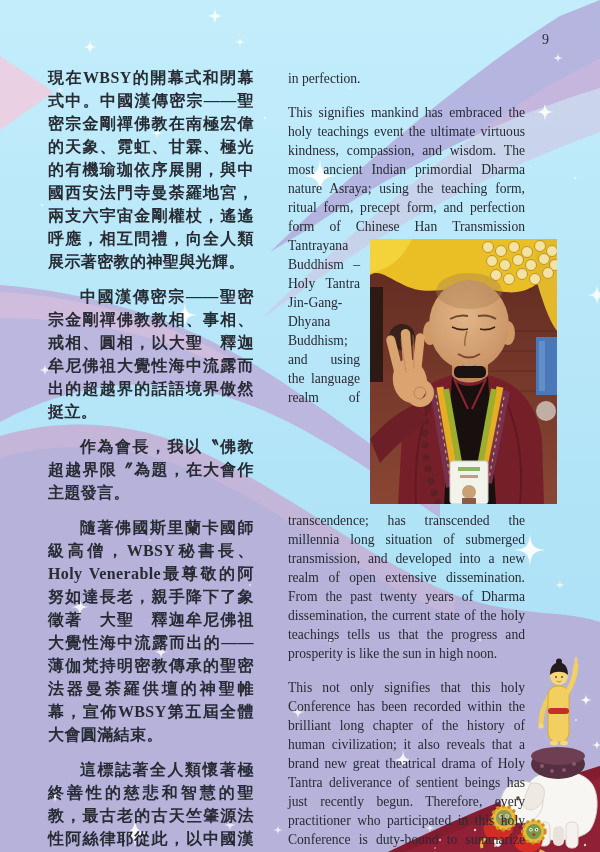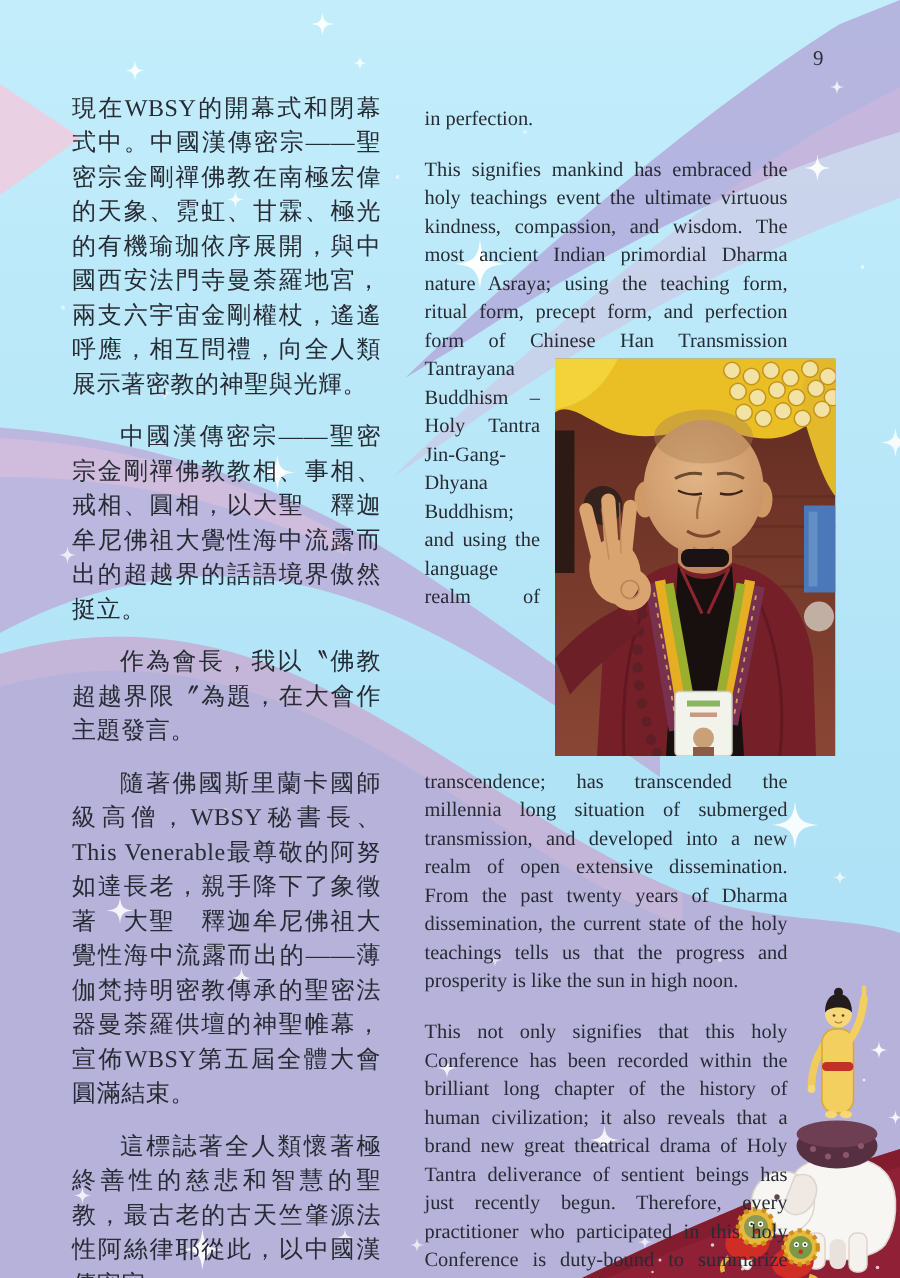--- a/index.html
+++ b/index.html
@@ -4,25 +4,25 @@
 <style>
   html,body{margin:0;padding:0;background:#888;}
   .page{position:relative;width:600px;height:852px;overflow:hidden;
         font-family:"Liberation Serif","DejaVu Serif",serif;color:#272b34;
         background:#b7e7f8;}
   .bg{position:absolute;inset:0;z-index:0;}
   .illus{position:absolute;left:380px;top:650px;width:220px;height:202px;z-index:1;}
   .pagenum{position:absolute;left:542px;top:32px;z-index:3;font-size:14px;color:#2c3038;}
   .col-zh{position:absolute;left:48px;top:61px;width:206px;z-index:2;
           font-size:16px;line-height:23px;text-align:justify;letter-spacing:.4px;}
-  .col-zh p{margin:0 0 12px 0;}
+  .col-zh p{margin:5px 0 12px 0;font-weight:bold;}
   .col-zh p.indent{text-indent:2em;}
   .col-en{position:absolute;left:276px;top:69px;width:249px;z-index:2;
           font-size:13.6px;line-height:19px;text-align:justify;hyphens:auto;}
-  .col-en p{margin:0 0 15px 7px;}
+  .col-en p{margin:0 0 15px 12px;}
   .photo-wrap{float:right;width:187px;height:265px;margin:3px -32px 7px 10px;}
   .photo-wrap svg{display:block;}
 </style>
 </head>
 <body>
 
 <div class="page">
 
   <svg class="bg" width="600" height="852" viewBox="0 0 600 852" aria-hidden="true">
     <defs>
@@ -172,21 +172,21 @@
       <circle cx="196" cy="70" r="1" opacity="0.7"></circle>
     </g>
   </svg>
 
   <div class="pagenum">9</div>
 
   <div class="col-zh" lang="zh-Hant">
     <p>現在WBSY的開幕式和閉幕式中。中國漢傳密宗——聖密宗金剛禪佛教在南極宏偉的天象、霓虹、甘霖、極光的有機瑜珈依序展開，與中國西安法門寺曼荼羅地宮，兩支六宇宙金剛權杖，遙遙呼應，相互問禮，向全人類展示著密教的神聖與光輝。</p>
     <p class="indent">中國漢傳密宗——聖密宗金剛禪佛教教相、事相、戒相、圓相，以大聖　釋迦牟尼佛祖大覺性海中流露而出的超越界的話語境界傲然挺立。</p>
     <p class="indent">作為會長，我以〝佛教超越界限〞為題，在大會作主題發言。</p>
-    <p class="indent">隨著佛國斯里蘭卡國師級高僧，WBSY秘書長、This Venerable最尊敬的阿努如達長老，親手降下了象徵著　大聖　釋迦牟尼佛祖大覺性海中流露而出的——薄伽梵持明密教傳承的聖密法器曼荼羅供壇的神聖帷幕，宣佈WBSY第五屆全體大會圓滿結束。</p>
+    <p class="indent">隨著佛國斯里蘭卡國師級高僧，WBSY秘書長、Holy Venerable最尊敬的阿努如達長老，親手降下了象徵著　大聖　釋迦牟尼佛祖大覺性海中流露而出的——薄伽梵持明密教傳承的聖密法器曼荼羅供壇的神聖帷幕，宣佈WBSY第五屆全體大會圓滿結束。</p>
     <p class="indent">這標誌著全人類懷著極終善性的慈悲和智慧的聖教，最古老的古天竺肇源法性阿絲律耶從此，以中國漢傳密宗——</p>
   </div>
 
   <div class="col-en" lang="en">
     <p>in perfection.</p>
 
     <p>
       <span>This signifies mankind has embraced the holy teachings event the ultimate virtuous kindness, compassion, and wisdom. The most ancient Indian primordial Dharma nature Asraya; using the teaching form, ritual form, precept form, and perfection form of Chinese Han</span>
       <span class="photo-wrap">
 

